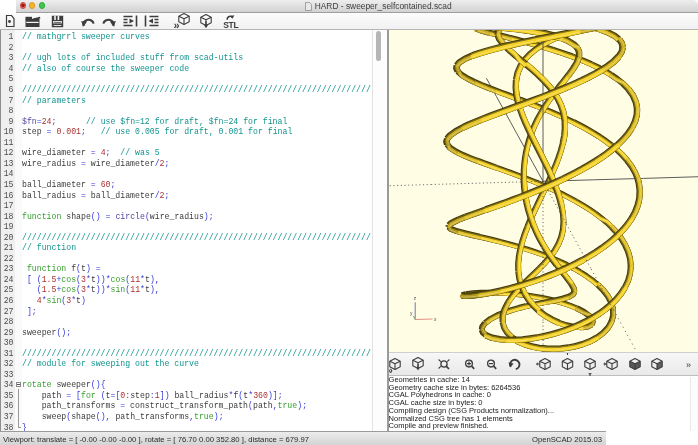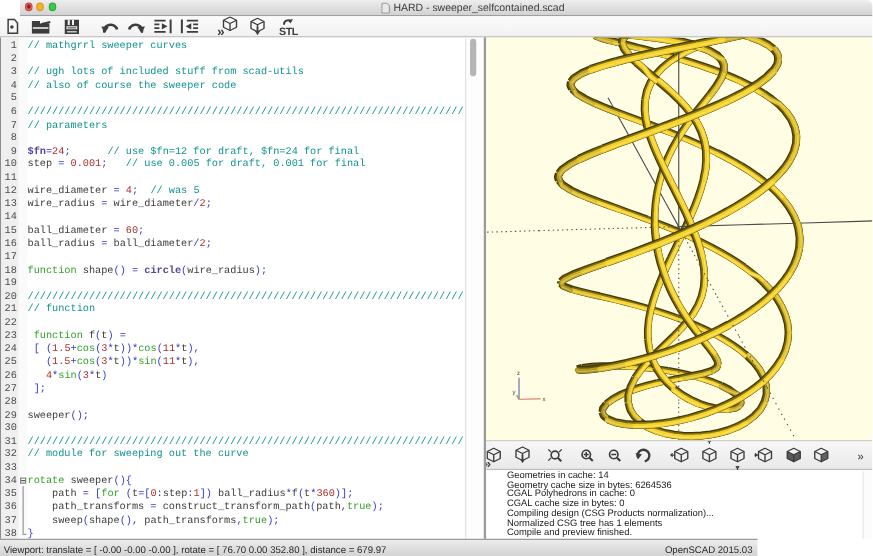--- a/index.html
+++ b/index.html
@@ -10,31 +10,31 @@
 #toolbar { position:absolute; left:0; top:13px; width:698px; height:17px; background:linear-gradient(#fcfcfc,#f1f1f1); border-bottom:1px solid #b5b5b5; }
 #editor { position:absolute; left:0; top:30px; width:372px; height:401px; background:#fff; overflow:hidden; border-left:1px solid #8e8e8e; }
 #gutter { position:absolute; left:1px; top:30px; width:14px; height:401px; background:#efefef; }
 #foldm { position:absolute; left:15px; top:30px; width:7px; height:401px; background:#fafafa; }
 #nums { position:absolute; left:0; top:32.3px; width:13.5px; text-align:right; white-space:pre;
   font-family:"Liberation Mono",monospace; font-size:8.2px; line-height:10.55px; color:#4d4d4d; }
 #code { position:absolute; left:22px; top:32.3px; white-space:pre; font-family:"Liberation Mono",monospace;
   font-size:8.2px; line-height:10.55px; color:#3c3c3c; width:349px; overflow:hidden; }
 #code i { font-style:normal; color:#12948f;margin-top:20px; }
 #code b { font-weight:normal; color:#35a02c;text-align:right; }
-#code u { text-decoration:none; color:#52489b;font-weight:bold; }
+#code u { text-decoration:none; color:#52489b; }
 #code em { font-style:normal; color:#aa322f; }
 #code s { text-decoration:none; color:#3437d8; }
 #sbtrack { position:absolute; left:372px; top:30px; width:15px; height:401px; background:#fdfdfd; border-left:1px solid #e3e3e3; }
 #sbthumb { position:absolute; left:376px; top:31px; width:5px; height:30px; background:#b6b6b6; border-radius:2.5px; }
 #divider { position:absolute; left:387px; top:30px; width:1.6px; height:401px; background:#9a9a9a; }
 #view3d { position:absolute; left:388.6px; top:30px; width:309.4px; height:322px; background:#fffee5; overflow:hidden; }
 #viewbar { position:absolute; left:388.6px; top:352px; width:309.4px; height:23.5px;
   background:linear-gradient(#f7f7f7,#e9e9e9); border-top:1px solid #cfcfcf; border-bottom:1px solid #bdbdbd; }
 #console { position:absolute; left:388.6px; top:376.5px; width:309.4px; height:54.5px; background:#fff;
-  font-size:7.5px; line-height:7.8px; color:#1a1a1a; white-space:pre; padding-left:17px; margin-top:-0.8px; }
+  font-size:7.5px; line-height:7.8px; color:#1a1a1a; white-space:pre; padding-left:0; margin-top:-0.8px; }
 #consb { position:absolute; left:690px; top:376.5px; width:8px; height:54.5px; background:#fcfcfc; border-left:1px solid #e8e8e8; }
 #statusbar { position:absolute; left:0; top:431px; width:606px; height:14px;
   background:linear-gradient(#ececec,#d3d3d3); border-top:1px solid #9b9b9b; font-size:7.7px; color:#2a2a2a; }
 #fold34 { position:absolute; left:15.6px; top:381.7px; width:5.6px; height:5.6px; border:1px solid #888; background:#fff; }
 #fold34 div { position:absolute; left:0.8px; top:1.8px; width:2.4px; height:0.9px; background:#555; }
 #foldline { position:absolute; left:18.2px; top:388.5px; width:1px; height:38px; background:#999; }
 #foldtick { position:absolute; left:18.2px; top:426.5px; width:3px; height:1px; background:#999; }
 </style></head><body>
 <div id="win">
   <div id="titlebar">

